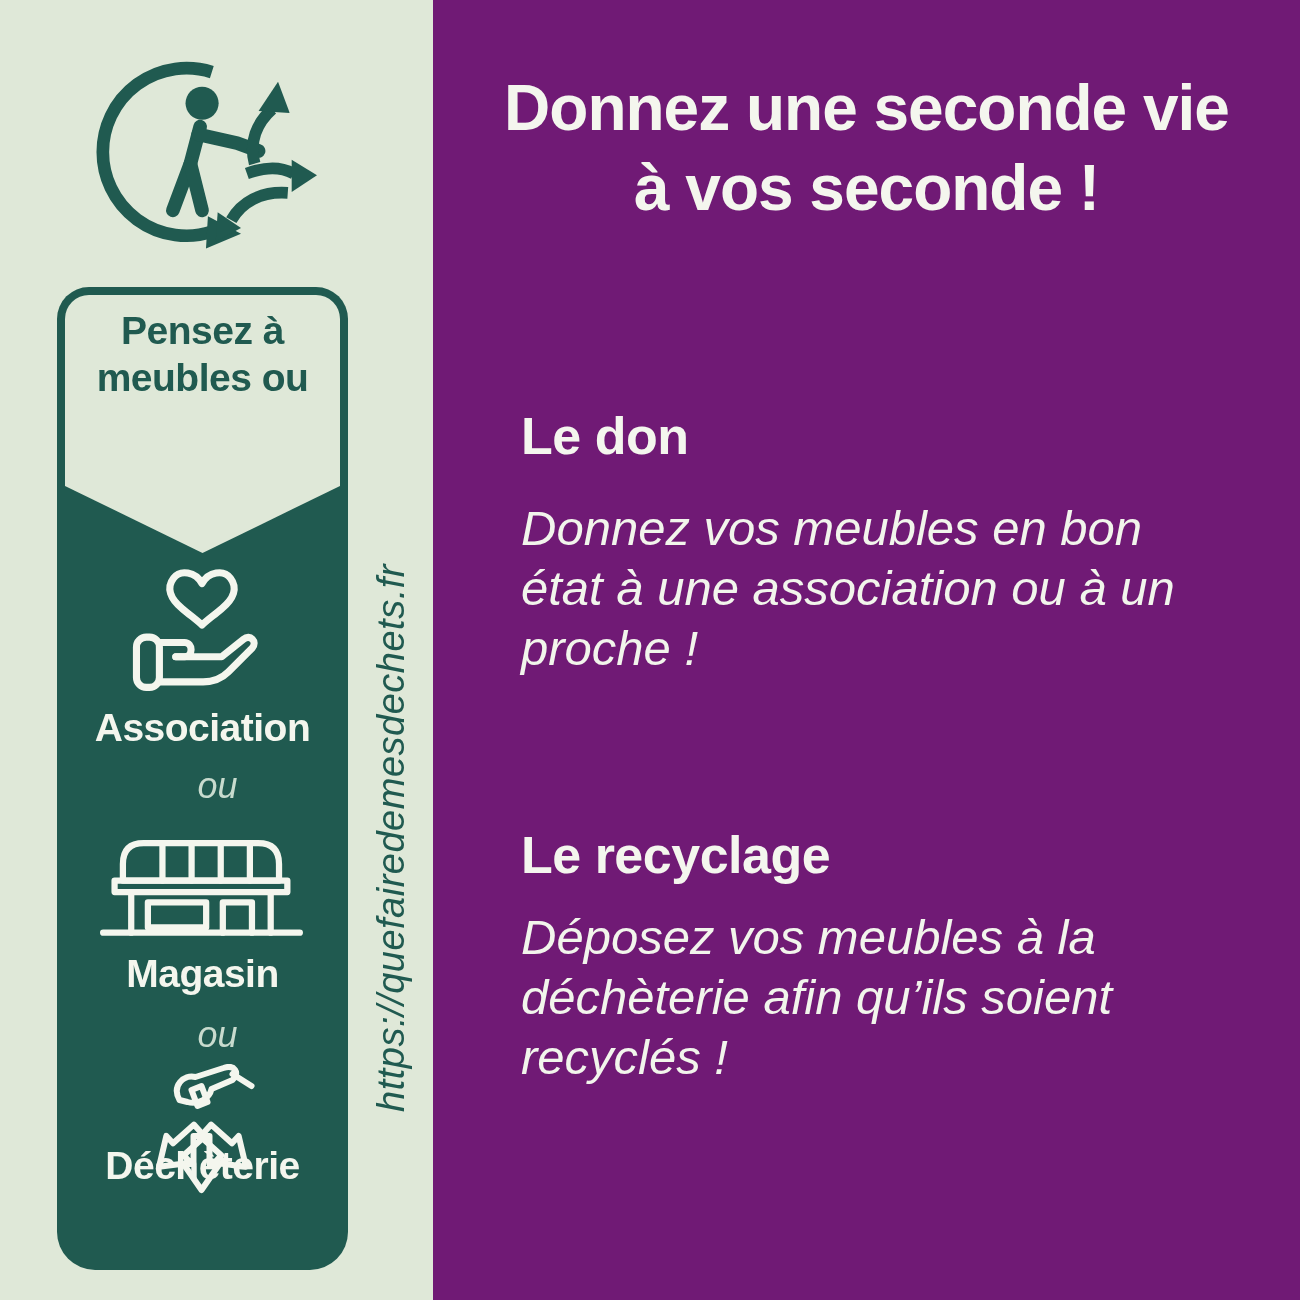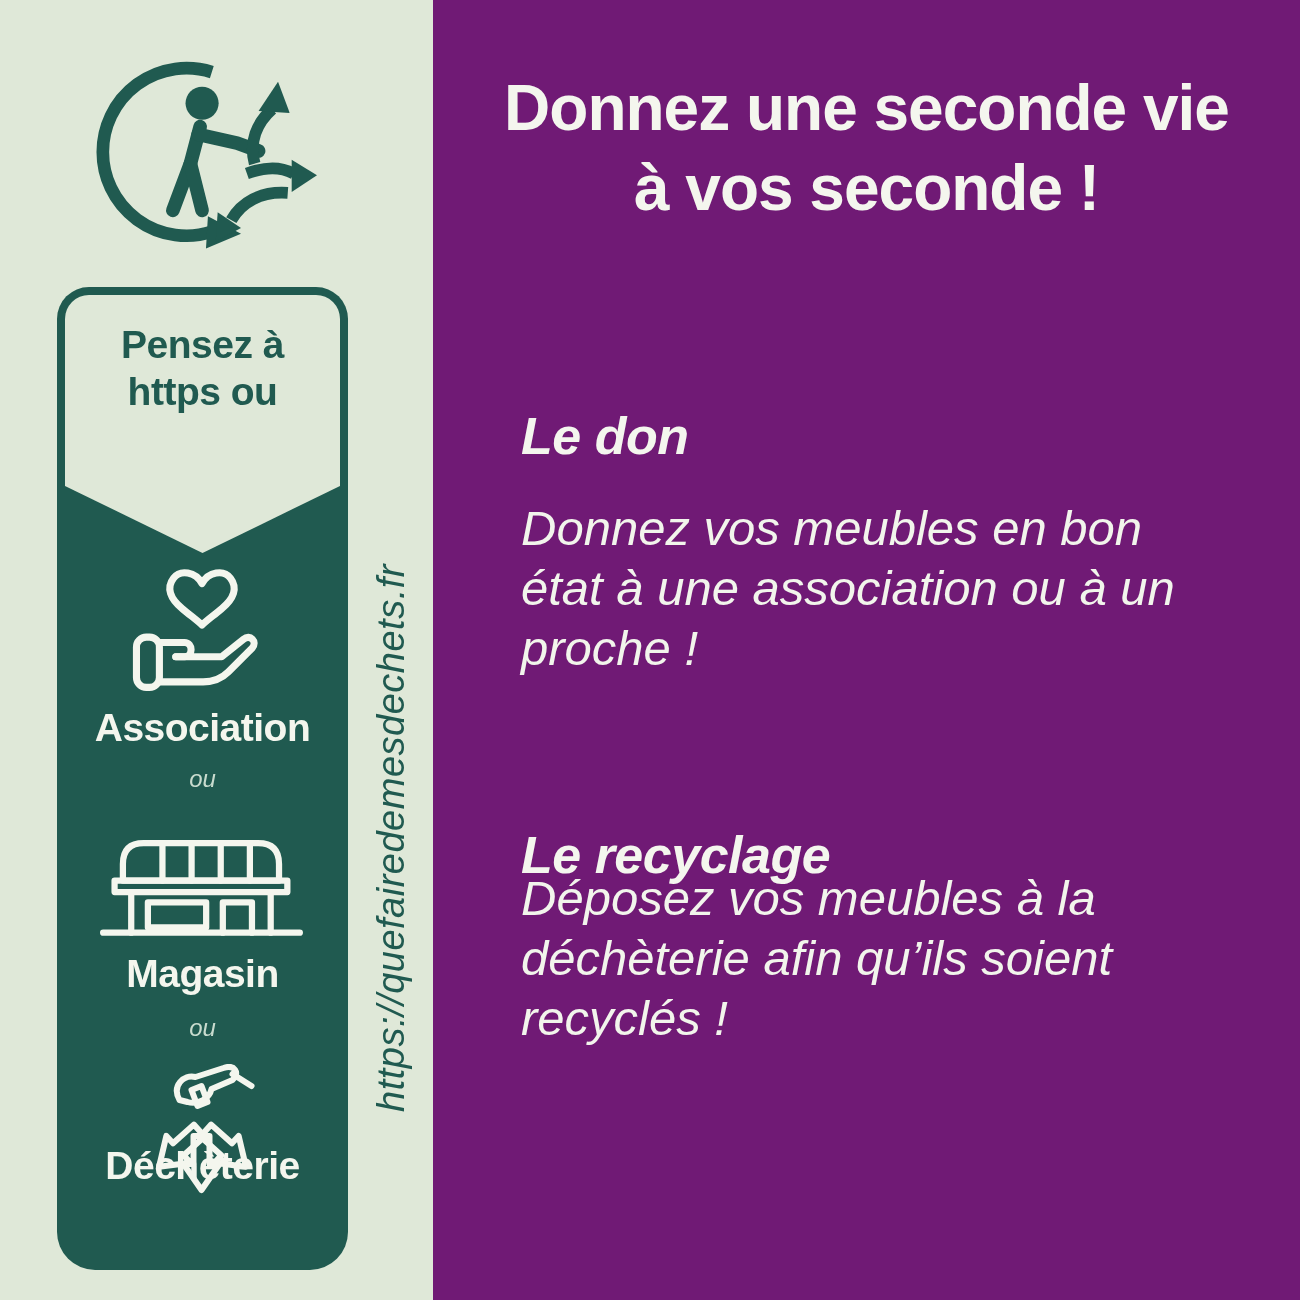--- a/index.html
+++ b/index.html
@@ -10,52 +10,52 @@
   }
   .abs{position:absolute;}
 
   
   .right-panel{left:433px;top:0;width:867px;height:1300px;background:#701a75;}
   .main-title{
     left:0;top:68px;width:100%;text-align:center;
     color:#f4f6ee;font-weight:bold;font-size:64px;line-height:80px;letter-spacing:-1px;
   }
   .section-heading{
-    color:#f4f6ee;font-weight:bold;font-size:52px;letter-spacing:-0.5px;white-space:nowrap;font-style:italic;
+    color:#f4f6ee;font-weight:bold;font-size:52px;letter-spacing:-0.5px;white-space:nowrap;
   }
   .section-body{
     color:#f2f5ec;font-style:italic;font-size:49px;line-height:60px;white-space:nowrap;
   }
   .h-don{left:88px;top:406px;}
   .p-don{left:88px;top:498px;}
   .h-rec{left:88px;top:825px;}
-  .p-rec{left:88px;top:868px;}
+  .p-rec{left:88px;top:907px;}
 
   
   .banner{
     left:57px;top:287px;width:291px;height:983px;
     background:#205a50;border-radius:32px 32px 38px 38px;
   }
   .pledge{
     left:8px;top:8px;width:275px;height:258px;background:#dfe8d8;
     border-radius:24px 24px 0 0;
     -webkit-clip-path:polygon(0 0,100% 0,100% 74%,50% 100%,0 74%);
     clip-path:polygon(0 0,100% 0,100% 74%,50% 100%,0 74%);
   }
   .pledge-text{
-    margin-top:26px;text-align:center;color:#205a50;
+    margin-top:12px;text-align:center;color:#205a50;
     font-weight:bold;font-size:39px;line-height:47px;letter-spacing:-0.5px;
   }
   .opt-label{
     left:0;width:100%;text-align:center;color:#f4f6ee;
     font-weight:bold;font-size:39px;letter-spacing:-0.5px;
   }
   .opt-sep{
-    left:0;width:100%;text-align:center;color:#c8dbce;
-    font-style:italic;font-size:24px;
+    left:15px;width:100%;text-align:center;color:#c8dbce;
+    font-style:italic;font-size:36px;
   }
   .lbl-association{top:419px;}
   .sep-1{top:478px;}
   .lbl-magasin{top:665px;}
   .sep-2{top:727px;}
   .lbl-dechetterie{top:857px;}
   .icon-heart{left:67px;top:278px;width:156px;height:142px;}
   .icon-store{left:43px;top:544px;width:204px;height:120px;}
   .icon-dech{left:80px;top:777px;width:130px;height:132px;}
 
@@ -100,21 +100,21 @@
       <path d="M152,184 L128,168 L126,198 Z"></path>
     </g>
   </svg>
 </div>
 
 <div class="abs banner">
 
   <div class="abs pledge">
     <div class="pledge-text">
         <div>Pensez à</div>
-        <div>https ou</div>
+        <div>meubles ou</div>
       </div>
   </div>
 
   <div class="abs icon-heart">
     <svg viewBox="0 0 140 130" aria-hidden="true">
       <g fill="none" stroke="#f4f6ee" stroke-width="6.5" stroke-linecap="round" stroke-linejoin="round">
         <path d="M70,17 C64,6 50,4 44,12 C37,21 41,31 52,40 C59,46 66,51 70,55 C74,51 81,46 88,40 C99,31 103,21 96,12 C90,4 76,6 70,17 Z"></path>
         <rect x="10" y="66" width="21" height="46" rx="9"></rect>
         <path d="M31,71 L54,71 C62,71 62,84 54,84 L46,84"></path>
         <path d="M46,84 L88,84 L108,68 C114,63 121,70 116,76 L94,98 C88,104 80,107 71,107 L31,107"></path>

